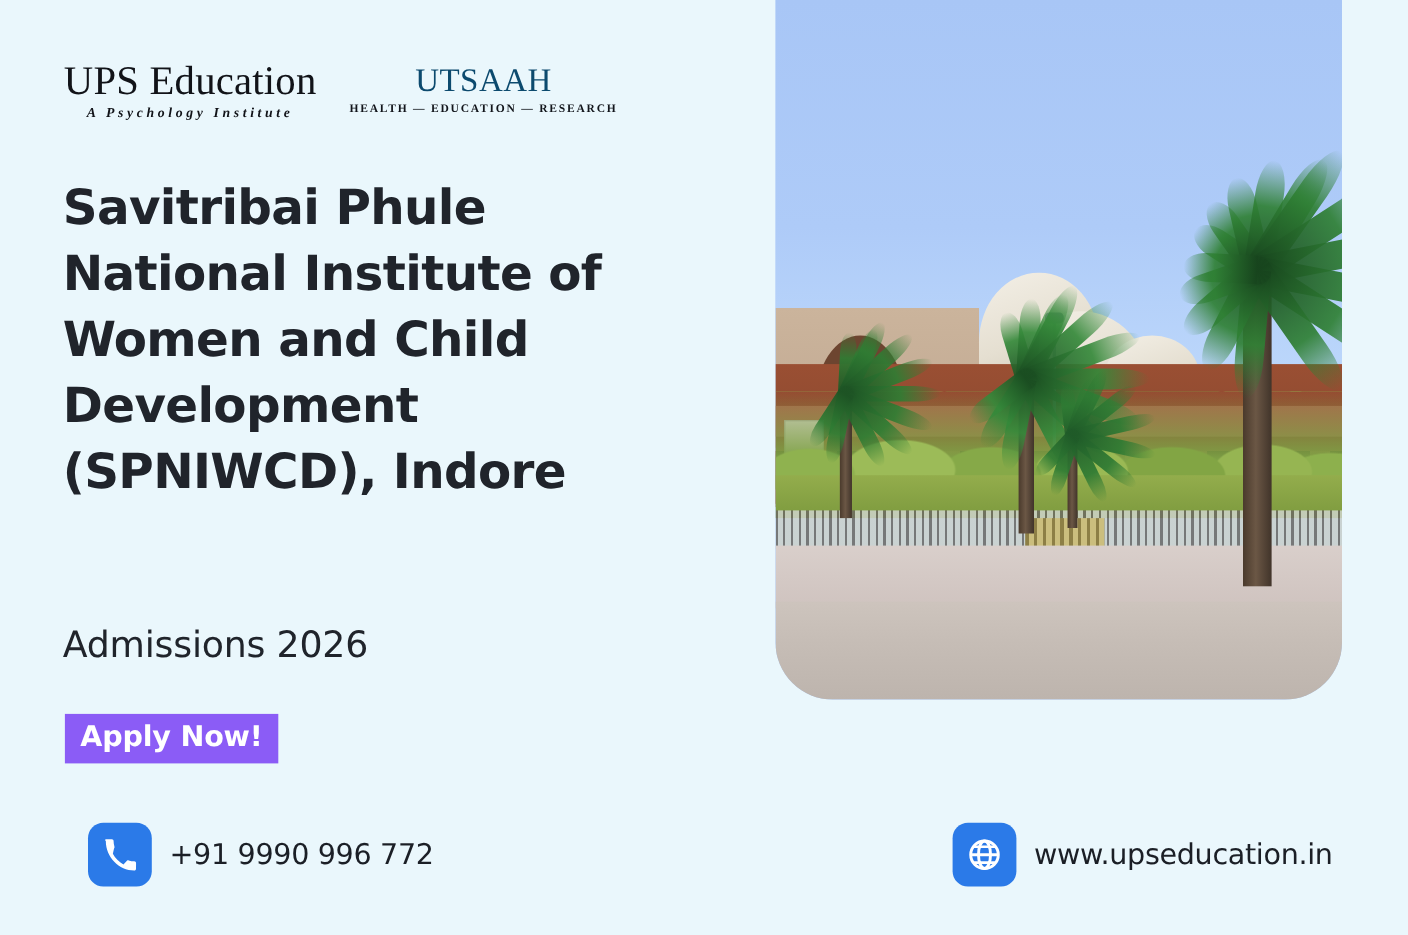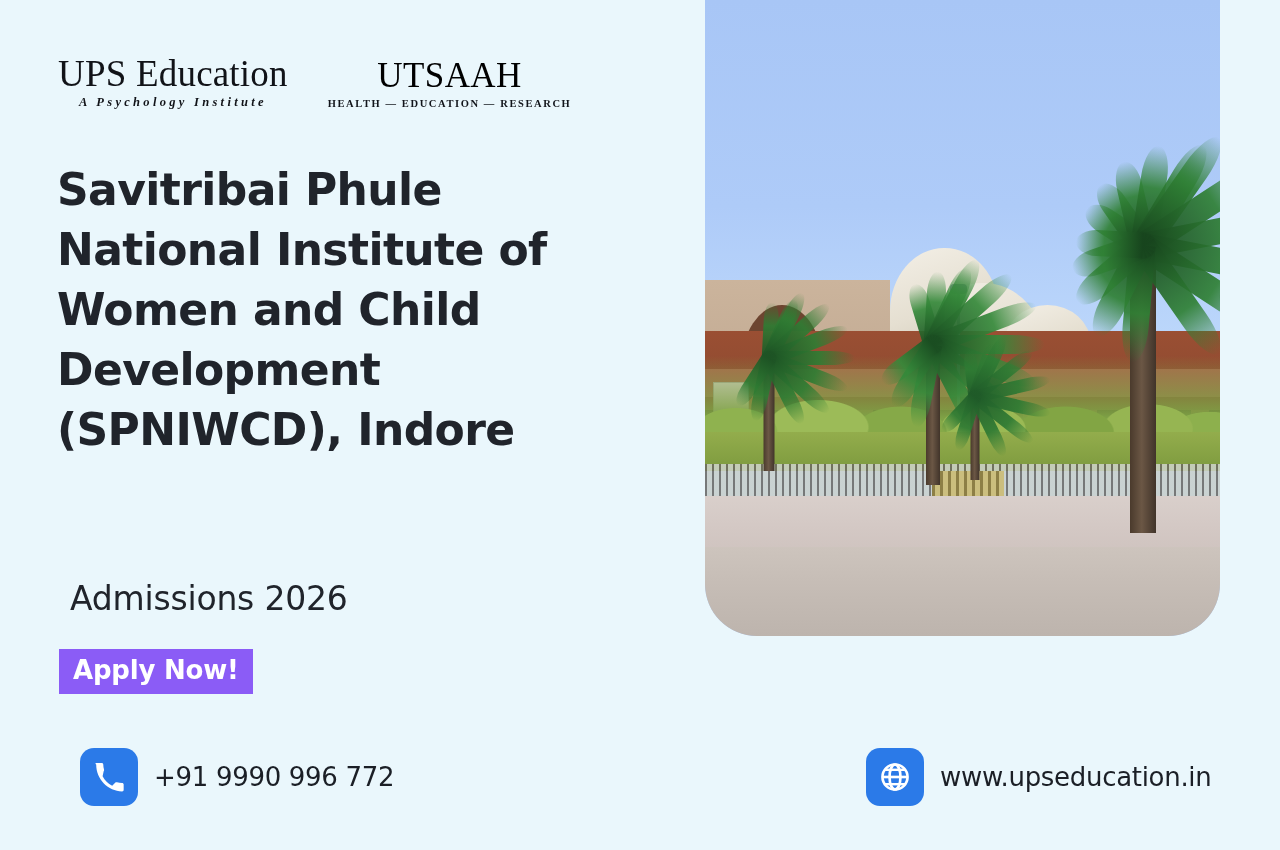--- a/index.html
+++ b/index.html
@@ -30,22 +30,22 @@
     width: 705px;
     height: 850px;
   }
 
   
   .logo-row {
     position: absolute;
     left: 58px;
     top: 55px;
     display: flex;
-    align-items: flex-end;
-    gap: 40px;
+    align-items: center;
+    gap: 30px;
   }
 
   .ups-logo {
     display: flex;
     flex-direction: column;
     align-items: center;
     line-height: 1;
   }
   .ups-logo-main {
     font-family: "Liberation Serif", serif;
@@ -72,23 +72,23 @@
     align-items: center;
     margin-top: 2px;
   }
   .utsaah-top {
     display: flex;
     align-items: flex-start;
     gap: 6px;
   }
   .utsaah-word {
     font-family: "Liberation Serif", serif;
-    font-size: 35px;
+    font-size: 30px;
     font-weight: 400;
-    color: #000000;
+    color: #0c4a6e;
     letter-spacing: 0.4px;
     line-height: 0.96;
     white-space: nowrap;
   }
   .utsaah-stack {
     display: flex;
     flex-direction: column;
     justify-content: flex-start;
     padding-top: 3px;
   }
@@ -168,21 +168,21 @@
     font-weight: 500;
     line-height: 45px;
     letter-spacing: -0.3px;
   }
 
   
   .admissions {
     position: absolute;
     left: 57px;
     top: 566px;
-    margin: 13px;
+    margin: 0;
     font-family: "DejaVu Sans", sans-serif;
     font-size: 33px;
     font-weight: 400;
     color: #20242b;
     letter-spacing: -0.2px;
   }
 
   
   .apply-btn {
     position: absolute;

